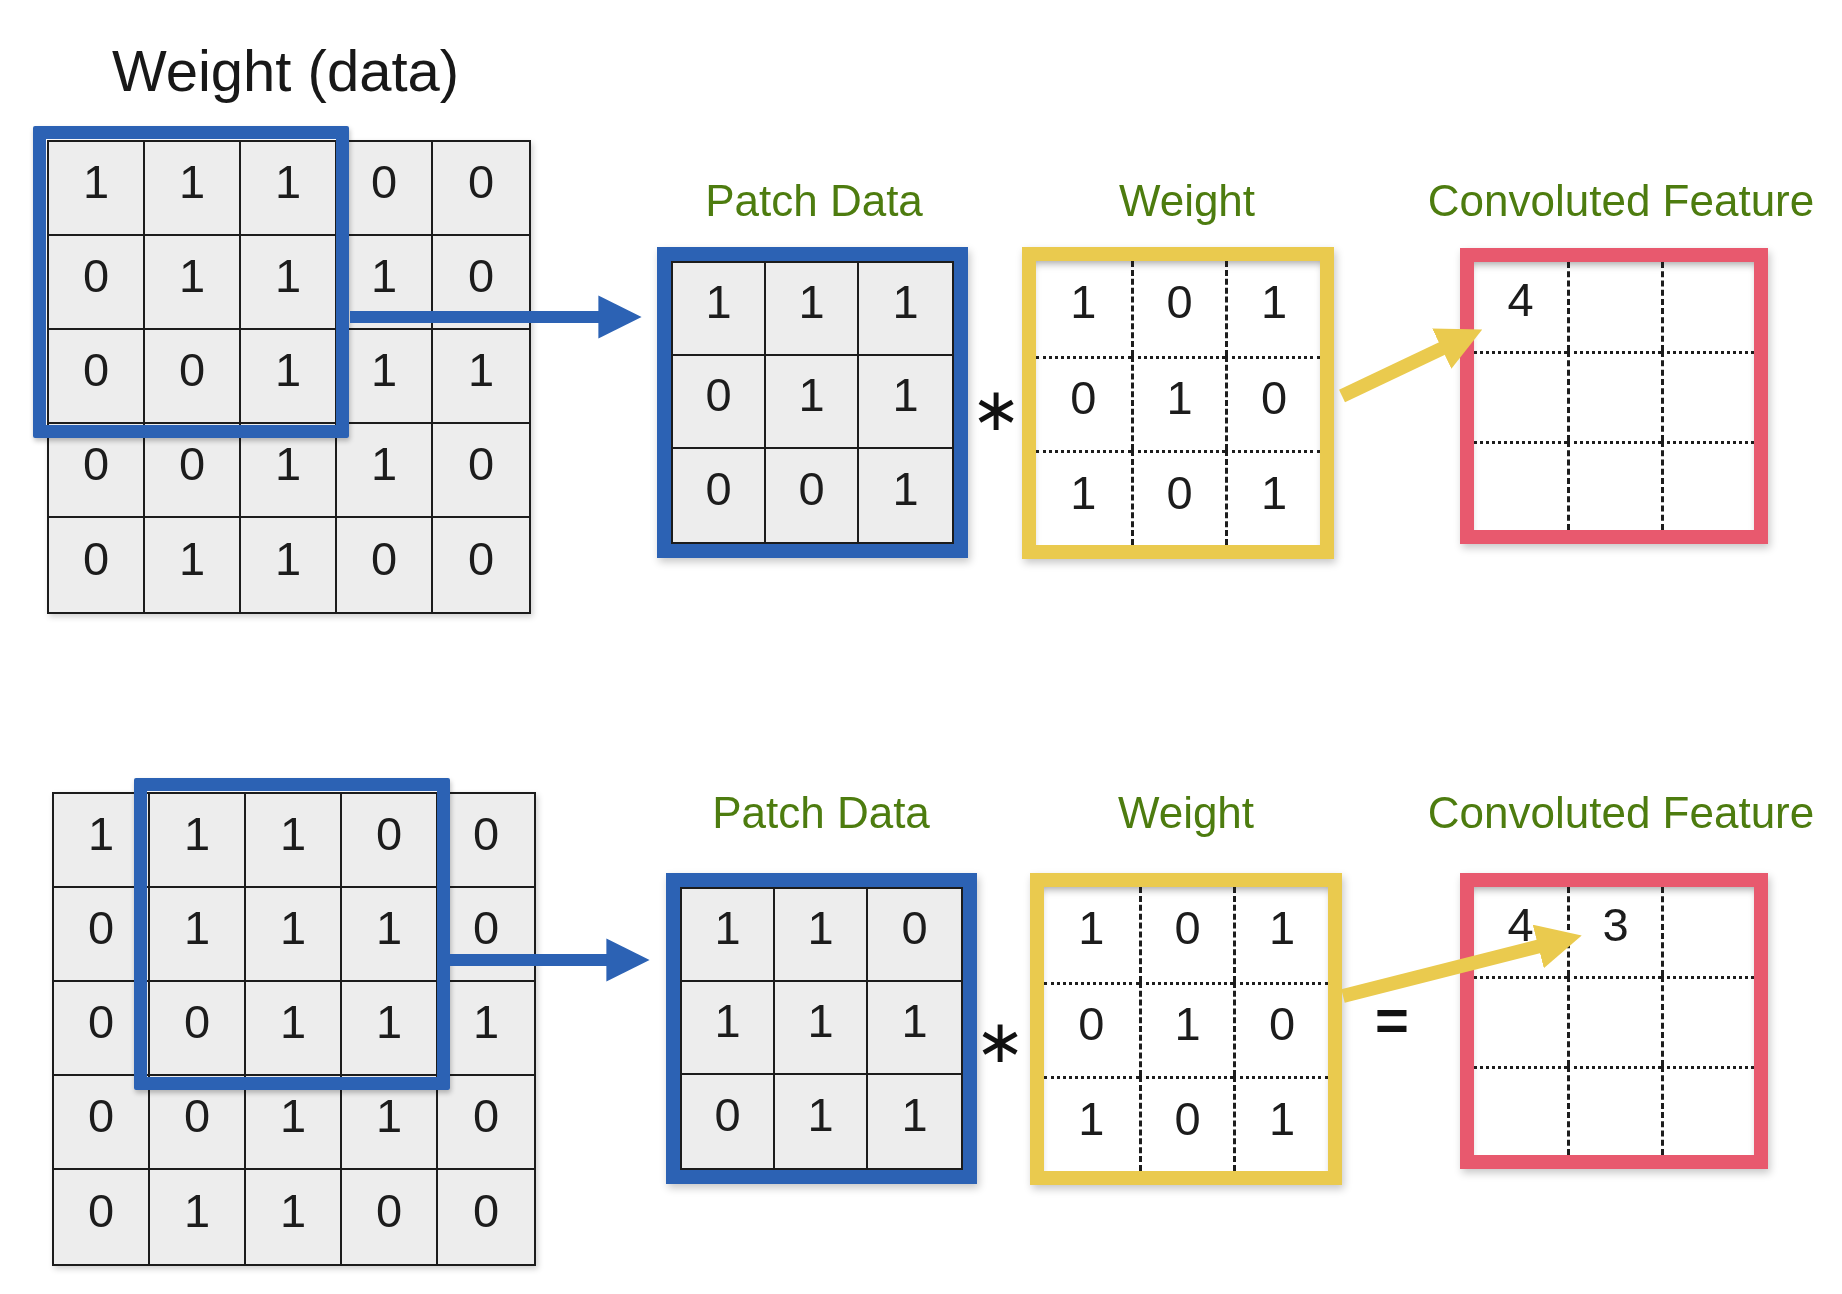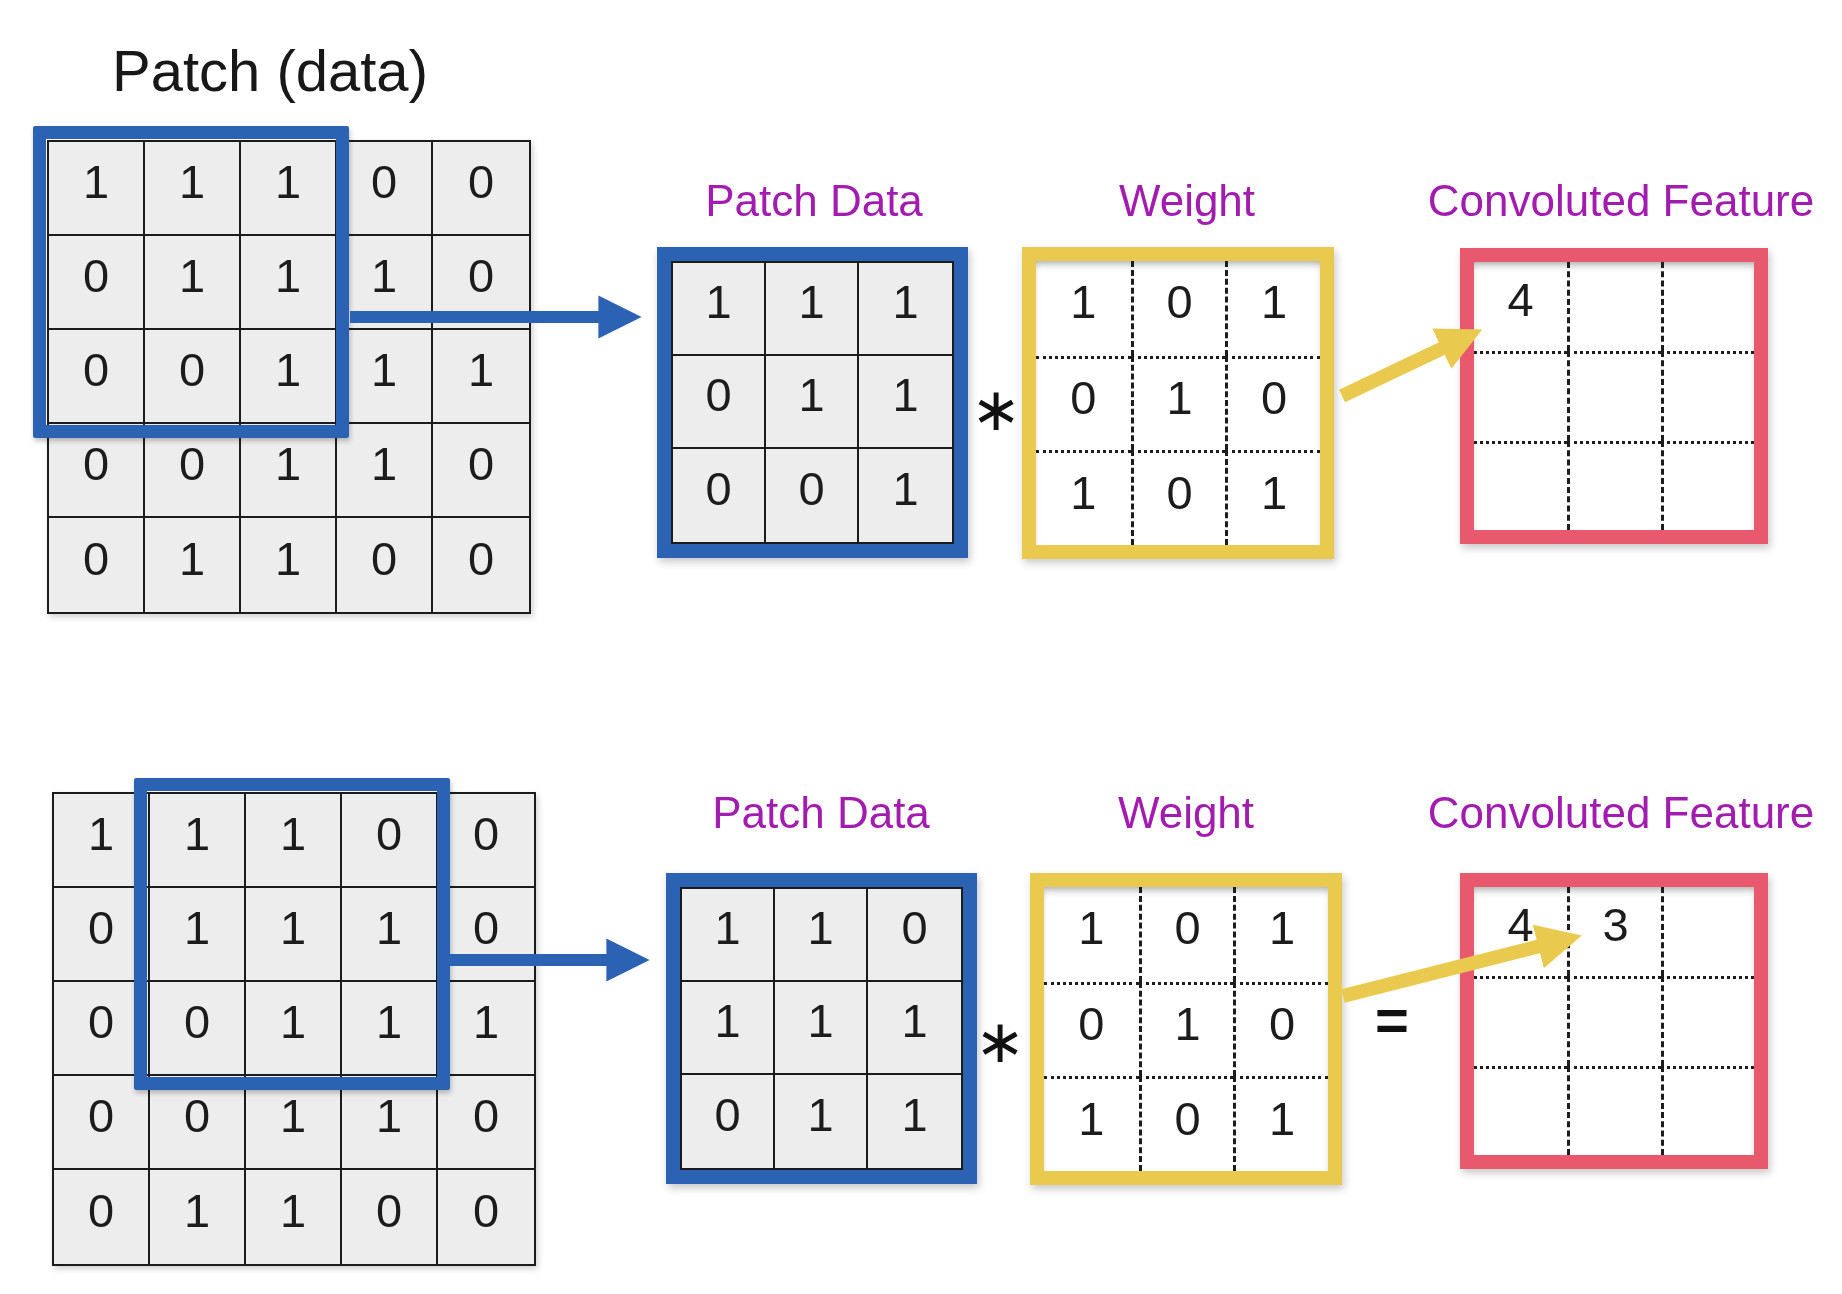--- a/index.html
+++ b/index.html
@@ -8,21 +8,21 @@
     font-family:"Liberation Sans","DejaVu Sans",sans-serif;
     color:#1c1c1c;
   }
   .abs{position:absolute;box-sizing:border-box;}
 
   .page-title{
     font-size:58px;line-height:62px;letter-spacing:0px;color:#181818;
     white-space:nowrap;
   }
   .label{
-    font-size:44px;line-height:50px;text-align:center;color:#a21caf;
+    font-size:44px;line-height:50px;text-align:center;color:#4d7c0f;
     white-space:nowrap;
   }
 
   
   .mgrid{display:grid;width:100%;height:100%;box-sizing:border-box;background:#ffffff;}
   .cols5{grid-template-columns:repeat(5,1fr);grid-template-rows:repeat(5,1fr);}
   .cols3{grid-template-columns:repeat(3,1fr);grid-template-rows:repeat(3,1fr);}
   .cell{
     display:flex;align-items:center;justify-content:center;
     font-size:47px;padding-bottom:14px;box-sizing:border-box;
@@ -61,21 +61,21 @@
     font-size:60px;text-align:center;color:#111;
   }
   .eq{
     font-size:58px;font-weight:600;text-align:center;color:#111;
   }
   svg.overlay{position:absolute;left:0;top:0;pointer-events:none;}
 </style>
 </head>
 <body>
 
-<div class="abs page-title" style="left:112px;top:40px;">Patch (data)</div>
+<div class="abs page-title" style="left:112px;top:40px;">Weight (data)</div>
 
 <div class="abs mgrid cols5 solid gray grid5" style="left:47px;top:140px;width:484px;height:474px;">
     <div class="cell">1</div>
     <div class="cell">1</div>
     <div class="cell">1</div>
     <div class="cell">0</div>
     <div class="cell">0</div>
     <div class="cell">0</div>
     <div class="cell">1</div>
     <div class="cell">1</div>

